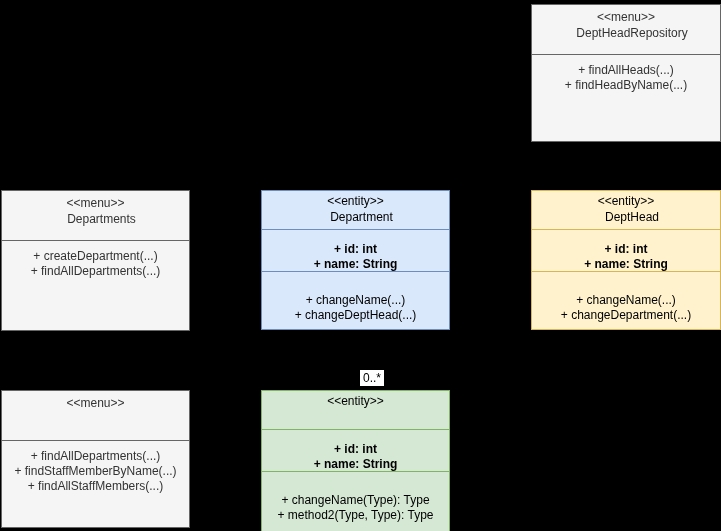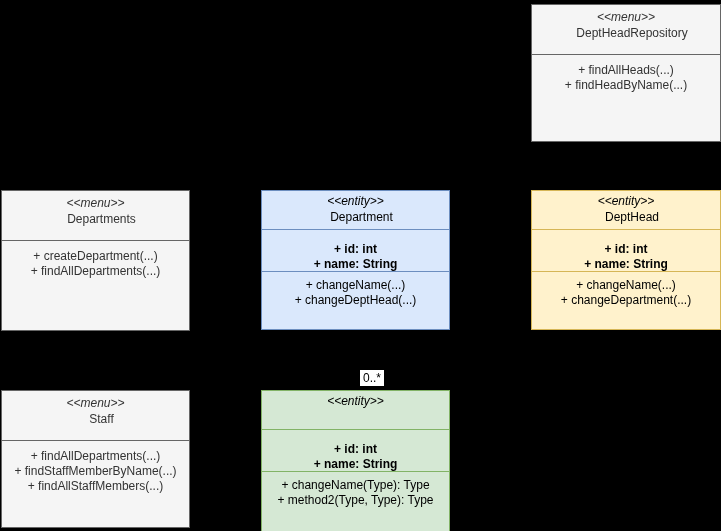--- a/index.html
+++ b/index.html
@@ -43,38 +43,37 @@
   }
   .header {
     box-sizing: border-box;
     text-align: center;
     padding-top: 5px;
     overflow: hidden;
   }
   .menu .header    { height: 49px; }
   .entity .header  { height: 38px; padding-top: 3px; }
   .stereotype {
-    font-style: italic;
     line-height: 15px;
     white-space: nowrap;
   }
   .class-title {
     font-weight: normal;
     line-height: 16px;
     white-space: nowrap;
     padding-left: 12px;
   }
   .section {
     box-sizing: border-box;
     border-top: 1px solid var(--stroke);
     overflow: hidden;
     text-align: center;
   }
   .section.attrs   { height: 42px; padding-top: 12px; font-weight: bold; }
-  .section.methods { padding-top: 6px; }
+  .section.methods { padding-top: 21px; }
   .menu .section.methods { padding-top: 8px; }
   .body-line {
     line-height: 15px;
     padding: 0 4px;
     white-space: nowrap;
   }
   .mult-label {
     position: absolute;
     left: 360px;
     top: 370px;
@@ -145,21 +144,20 @@
     </div>
     <div class="section methods">
       <div class="body-line">+ changeName(...)</div>
       <div class="body-line">+ changeDepartment(...)</div>
     </div>
   </div>
 
   <div id="box-staff" class="uml-box menu">
     <div class="header">
       <div class="stereotype">&lt;&lt;menu&gt;&gt;</div>
-      <div class="class-title">Staff</div>
     </div>
     <div class="section methods">
       <div class="body-line">+ findAllDepartments(...)</div>
       <div class="body-line">+ findStaffMemberByName(...)</div>
       <div class="body-line">+ findAllStaffMembers(...)</div>
     </div>
   </div>
 
   <div id="box-member" class="uml-box entity entity-green">
     <div class="header">

